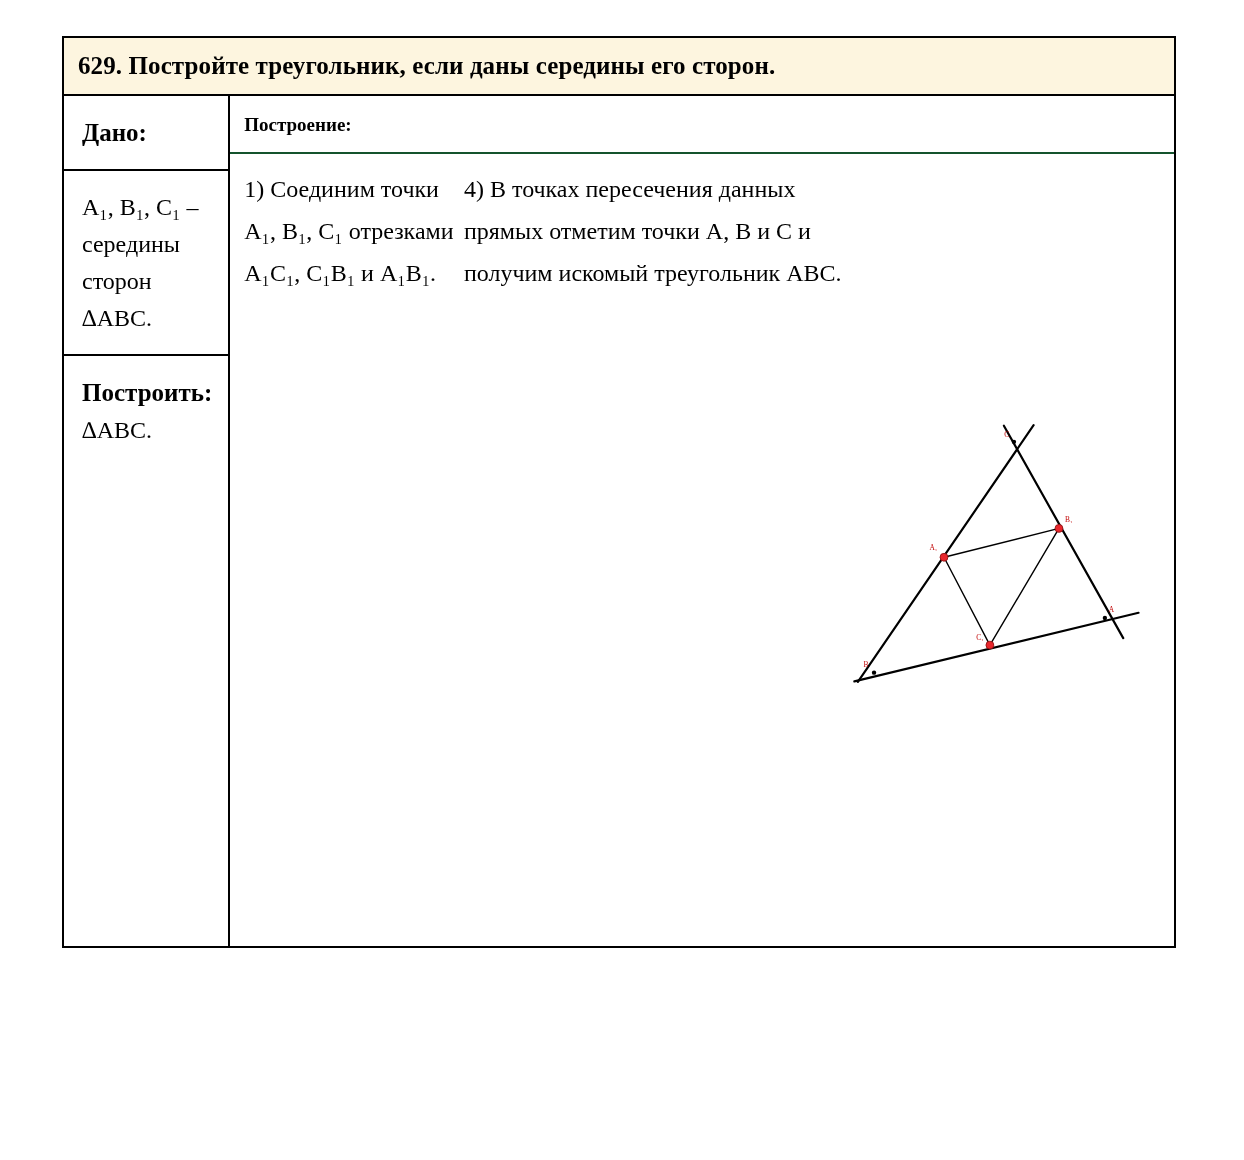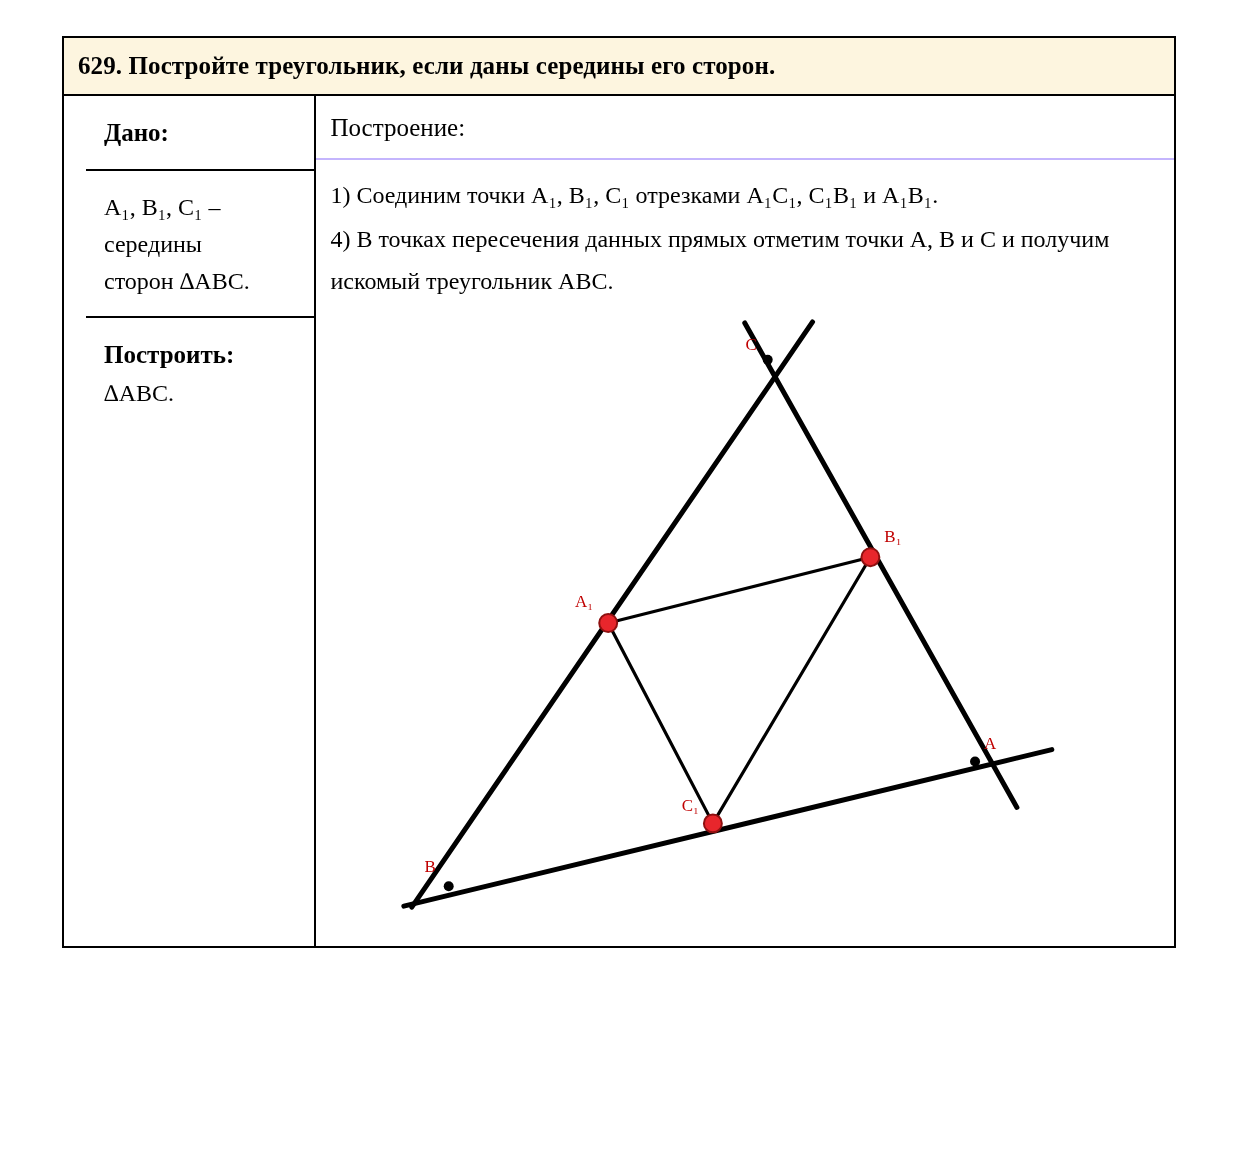--- a/index.html
+++ b/index.html
@@ -31,21 +31,20 @@
     box-sizing: border-box;
     padding: 14px 16px 14px 14px;
     font-size: 25px;
     font-weight: bold;
     letter-spacing: 0.1px;
   }
   .body-row {
     display: flex;
     flex: 1 1 auto;
     min-height: 0;
-    padding-left: 22px;
   }
   .col-left {
     width: 295px;
     box-sizing: border-box;
     border-right: 2px solid #000000;
     display: flex;
     flex-direction: column;
   }
   .cell {
     box-sizing: border-box;
@@ -63,30 +62,30 @@
   .col-right {
     flex: 1 1 auto;
     box-sizing: border-box;
     display: flex;
     flex-direction: column;
     min-width: 0;
   }
   .right-head {
     box-sizing: border-box;
     padding: 18px 18px 16px 14px;
-    font-size: 25px;
-    font-weight: normal;
-    border-bottom: 2px solid #c4b5fd;
+    font-size: 19px;
+    font-weight: bold;
+    border-bottom: 2px solid #14532d;
   }
   .right-body {
     box-sizing: border-box;
     padding: 14px 18px 0 14px;
     flex: 1 1 auto;
     display: flex;
-    flex-direction: column;
+    flex-direction: row;
     min-height: 0;
   }
   .step {
     font-size: 24px;
     line-height: 1.75;
     margin: 0 0 2px 0;
     text-align: justify;
   }
   .step.nj {
     text-align: left;

